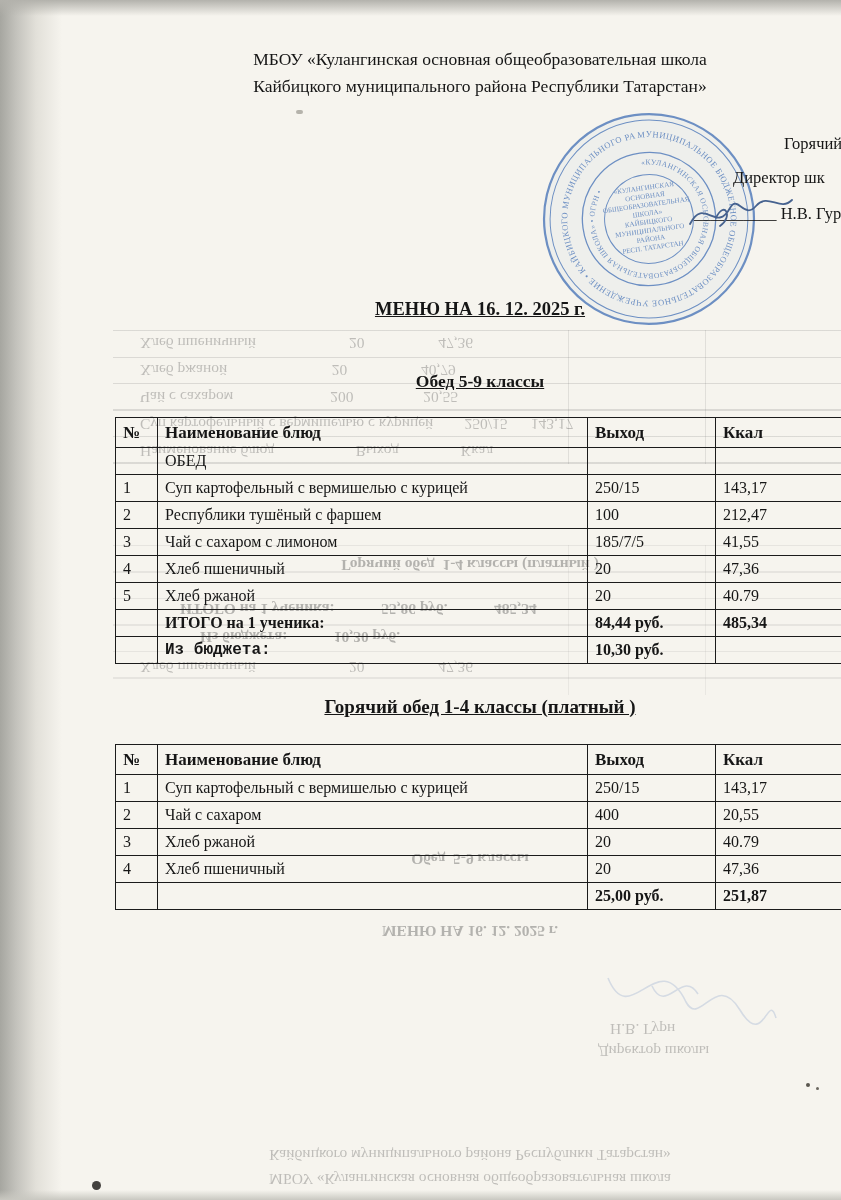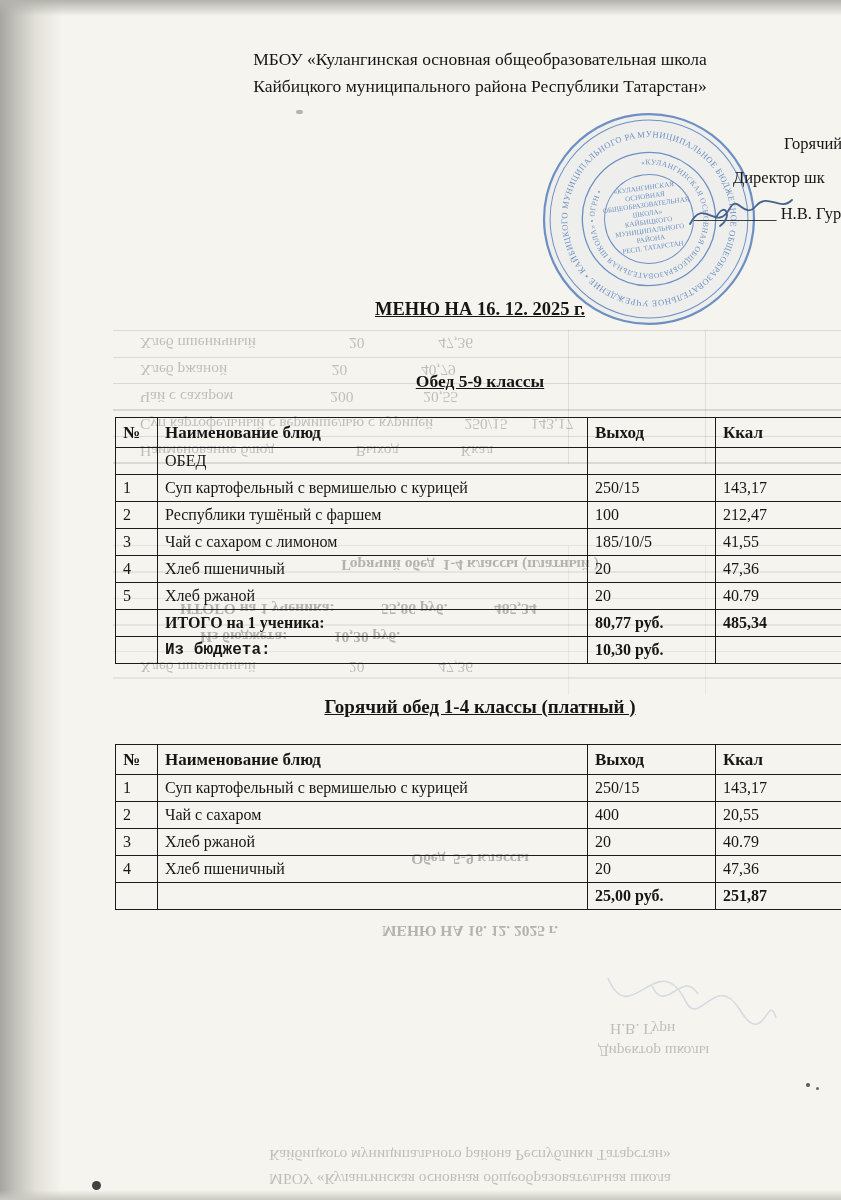--- a/index.html
+++ b/index.html
@@ -162,39 +162,39 @@
     </tr>
     <tr>
       <td class="num">2</td>
       <td>Республики тушёный с фаршем</td>
       <td>100</td>
       <td class="r">212,47</td>
     </tr>
     <tr>
       <td class="num">3</td>
       <td>Чай с сахаром с лимоном</td>
-      <td>185/10/5</td>
+      <td>185/7/5</td>
       <td class="r">41,55</td>
     </tr>
     <tr>
       <td class="num">4</td>
       <td>Хлеб пшеничный</td>
       <td>20</td>
       <td class="r">47,36</td>
     </tr>
     <tr>
       <td class="num">5</td>
       <td>Хлеб ржаной</td>
       <td>20</td>
       <td class="r">40.79</td>
     </tr>
     <tr>
       <td></td>
       <td class="b">ИТОГО на 1 ученика:</td>
-      <td class="b">80,77 руб.</td>
+      <td class="b">84,44 руб.</td>
       <td class="b r">485,34</td>
     </tr>
     <tr>
       <td></td>
       <td class="b indent">Из бюджета:</td>
       <td class="b">10,30 руб.</td>
       <td></td>
     </tr>
   </tbody>
     </table>

